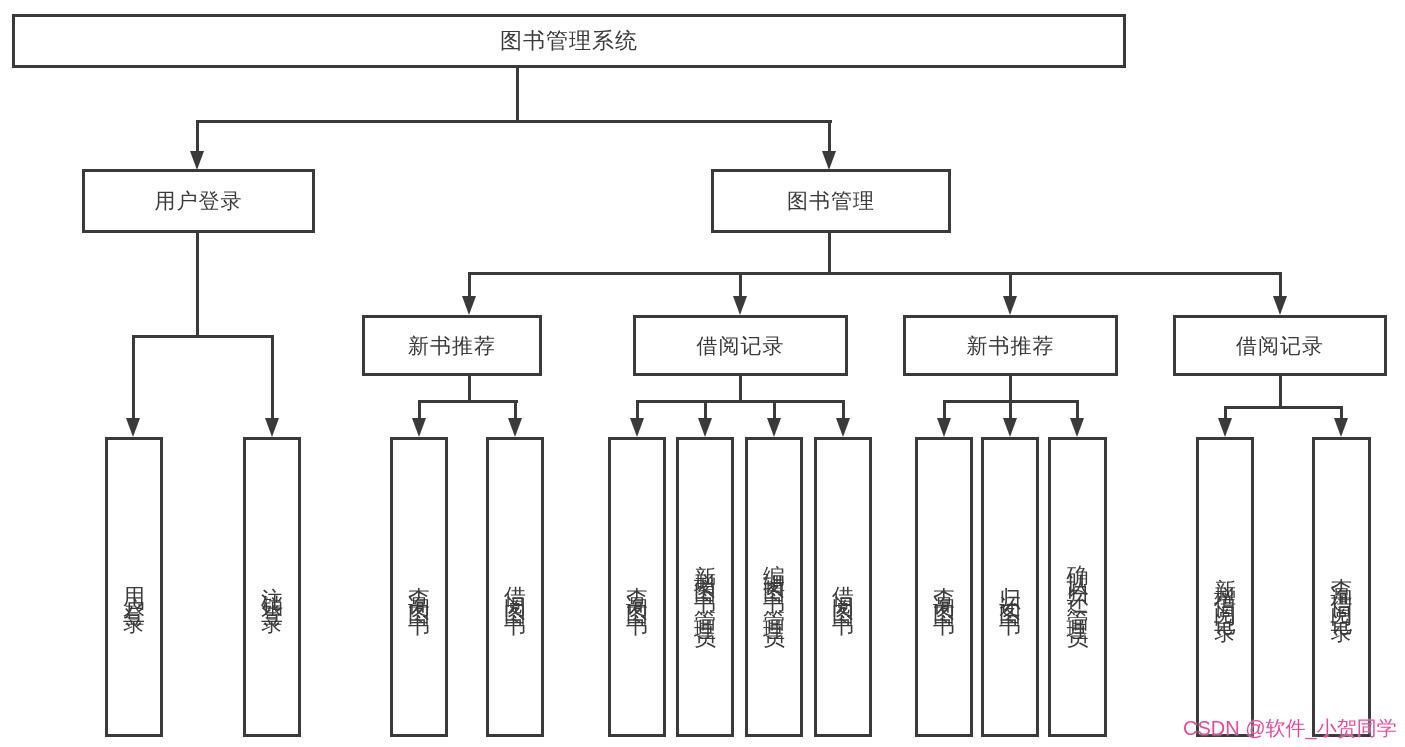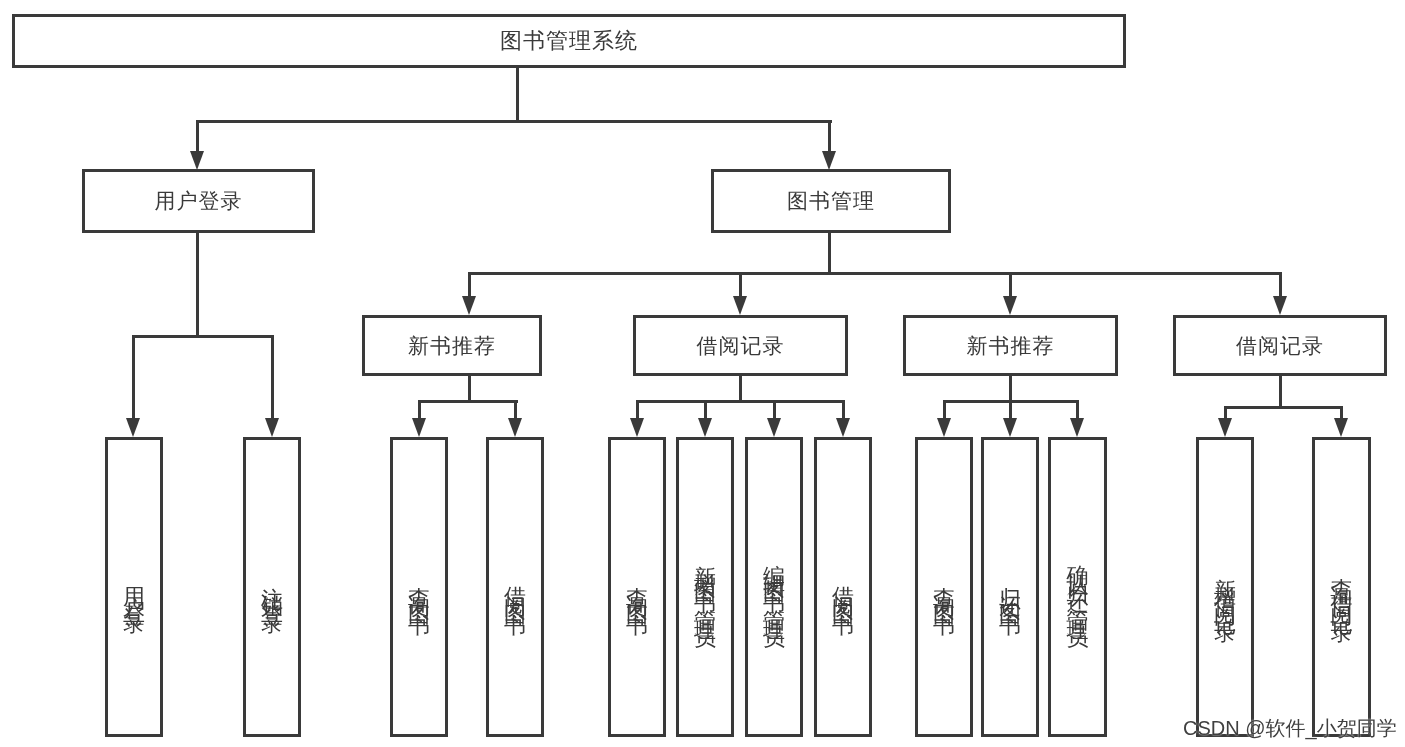--- a/index.html
+++ b/index.html
@@ -22,21 +22,21 @@
   }
   .vline { position:absolute; width:3px; background:#3a3a3a; }
   .hline { position:absolute; height:3px; background:#3a3a3a; }
   .arrow {
     position:absolute; width:0; height:0;
     border-left:7px solid transparent; border-right:7px solid transparent;
     border-top:19px solid #3a3a3a;
   }
   .watermark {
     position:absolute; left:1183px; top:715px;
-    font-size:20px; color:#404040; white-space:nowrap;
+    font-size:20px; color:#ec4899; white-space:nowrap;
     text-shadow:0 0 2px #ffffff;
   }
 </style>
 </head>
 <body>
 
 <div class="canvas">
 
   <div class="node root-box" style="left:12px;top:14px;width:1114px;height:54px">
     <span class="lbl">图书管理系统</span>

